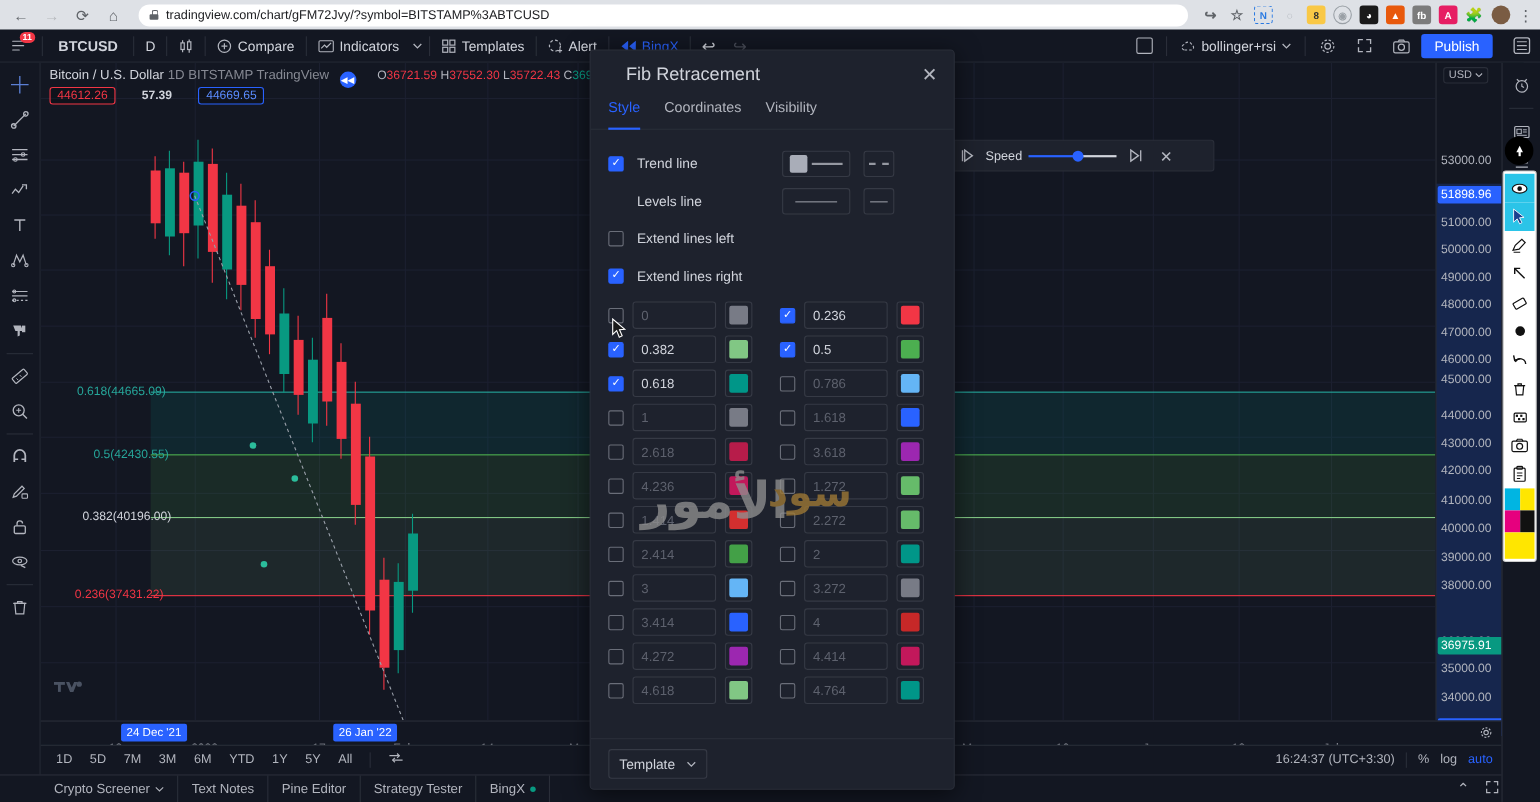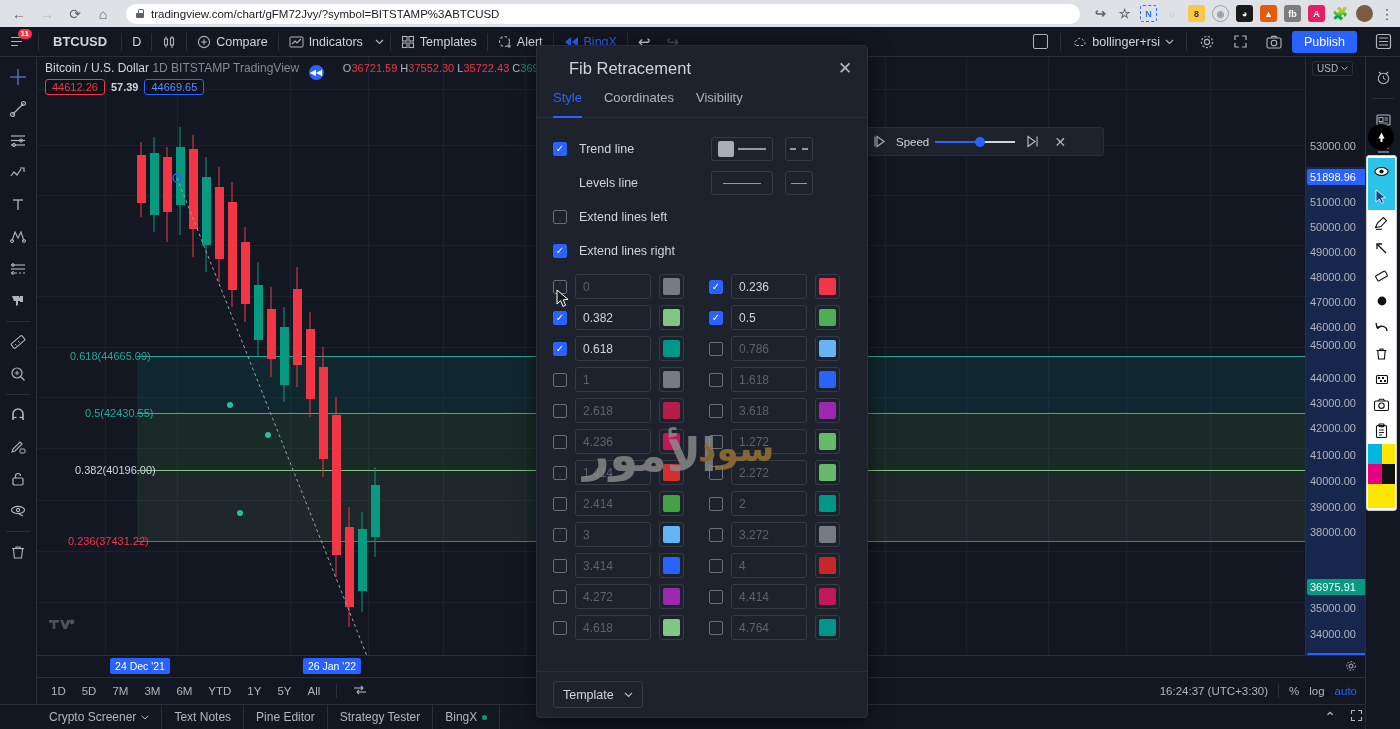--- a/index.html
+++ b/index.html
@@ -72,21 +72,21 @@
     background:#131722; overflow:hidden;
   }
   .legend{ position:absolute; left:8px; top:4px; font-size:12px; color:#d1d4dc; white-space:nowrap;}
   .legend .meta{ color:#868993;}
   .legend .ohlc{ margin-left:16px; font-size:11px;}
   .legend .ohlc .lbl{ color:#b2b5be;}
   .legend .ohlc .dn{ color:#f23645;}
   .legend .ohlc .up{ color:#089981;}
   .badge-round{ display:inline-flex; width:15px; height:15px; border-radius:50%;
      background:#2962ff; color:#fff; align-items:center; justify-content:center; font-size:8px; vertical-align:-3px; margin-left:6px;}
-  .legend-row2{ position:absolute; left:8px; top:22px; display:flex; align-items:center; gap:6px;}
+  .legend-row2{ position:absolute; left:8px; top:22px; display:flex; align-items:center; gap:24px;}
   .pill{ border:1px solid; border-radius:3px; padding:1px 6px; font-size:11px; background:rgba(0,0,0,.2);}
   .pill.red{ border-color:#f23645; color:#f23645;}
   .pill.blue{ border-color:#2962ff; color:#5b8cff;}
   .rsival{ color:#d1d4dc; font-weight:bold; font-size:11px;}
 
   .grid-v, .grid-h{ position:absolute; background:#1c2030;}
   .grid-v{ width:1px; top:0; bottom:0;}
   .grid-h{ height:1px; left:0; right:0;}
 
   .fib-zone{ position:absolute; left:100px; right:0; }

